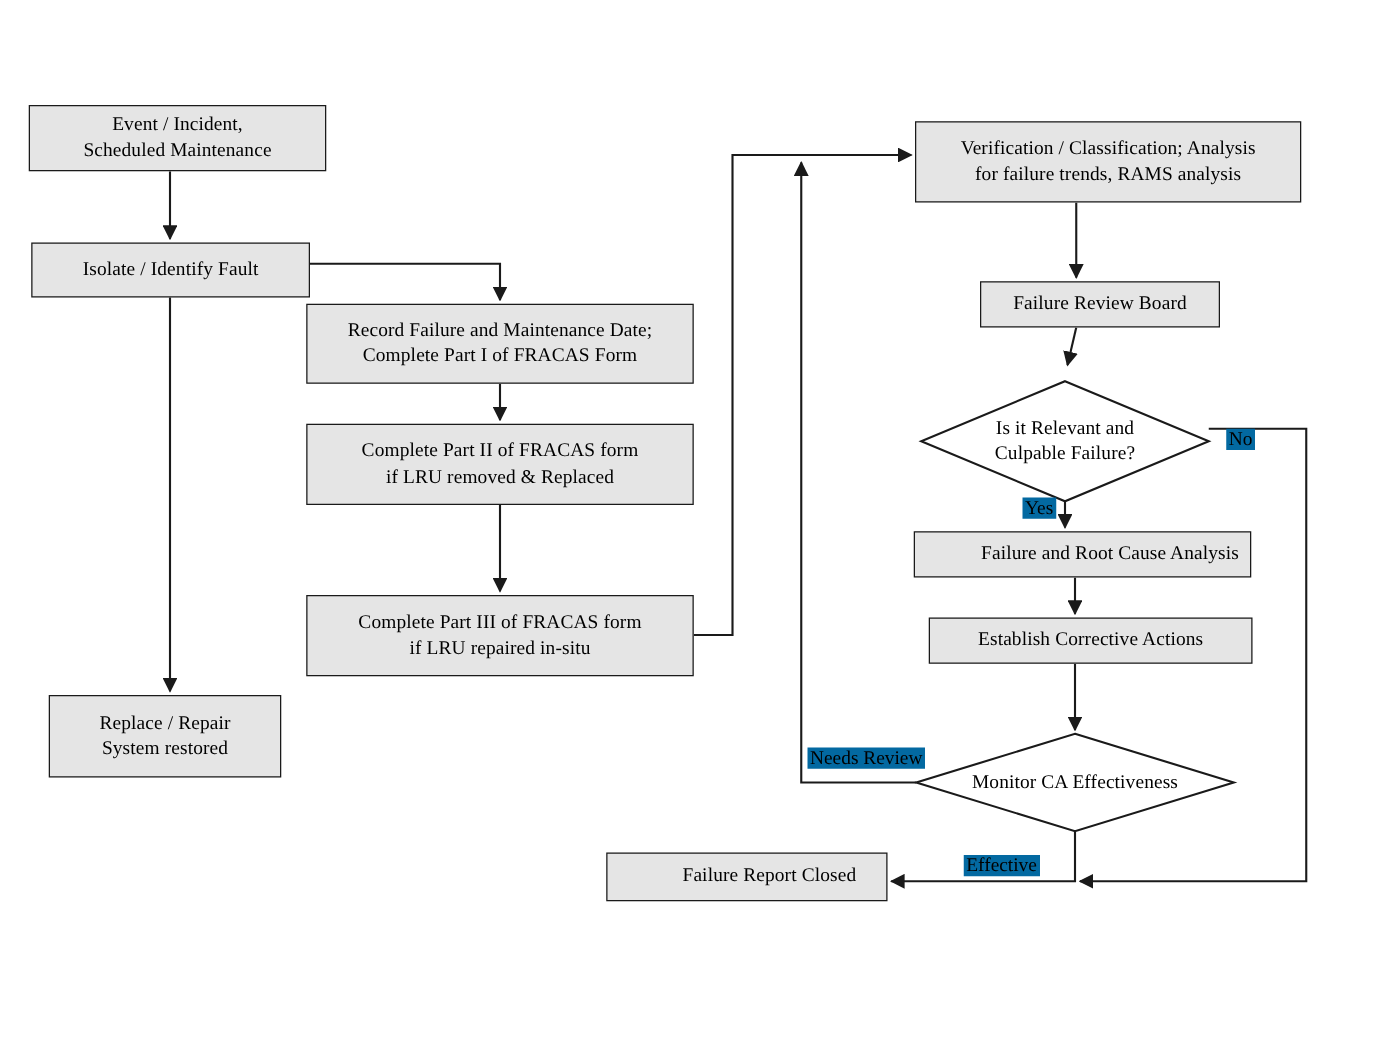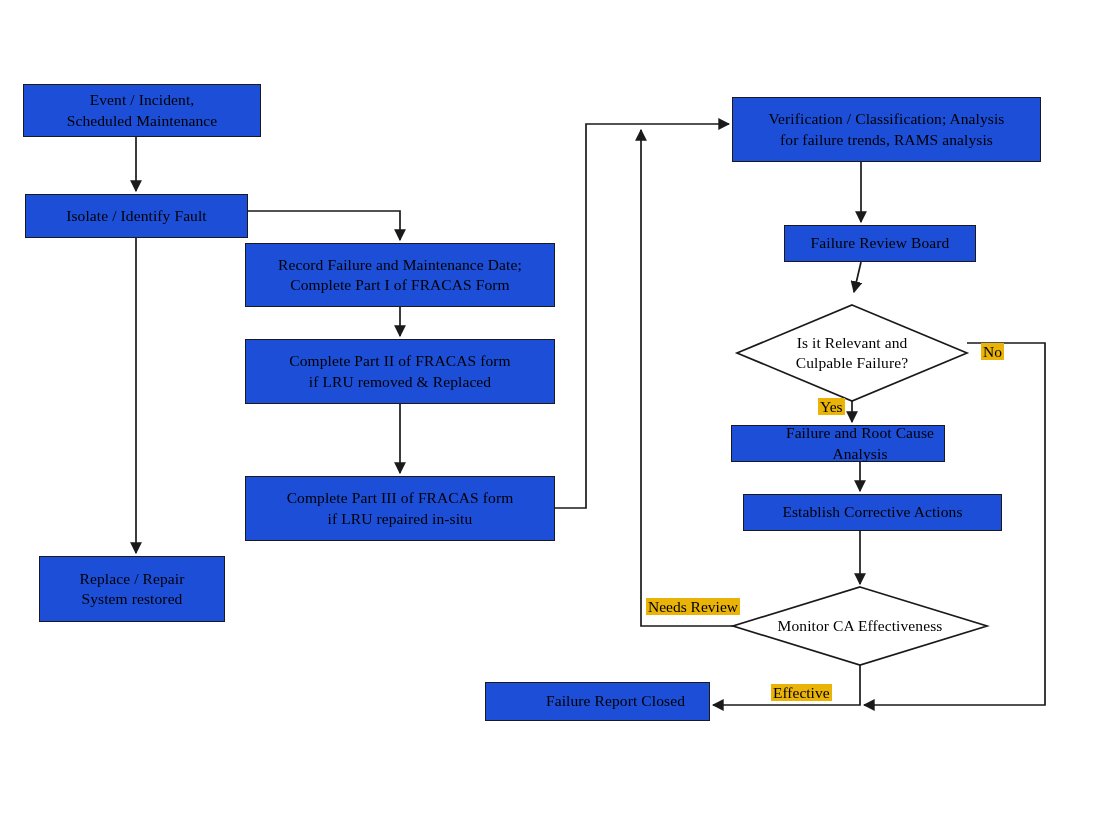--- a/index.html
+++ b/index.html
@@ -27,21 +27,21 @@
     width: 1111px;
     height: 833px;
   }
   .node {
     position: absolute;
     box-sizing: border-box;
     display: flex;
     align-items: center;
     justify-content: center;
     text-align: center;
-    background: #1d4ed8;
+    background: #e5e5e5;
     z-index: 2;
   }
   .box {
     border: 1px solid #1a1a1a;
   }
   .node-label {
     display: block;
     line-height: 1.32;
     font-size: 15.5px;
     white-space: pre-line;
@@ -65,21 +65,21 @@
     width: 100%;
     height: 100%;
     display: flex;
     align-items: center;
     justify-content: center;
     text-align: center;
     pointer-events: none;
   }
   .edge-label {
     position: absolute;
-    background: #eab308;
+    background: #0369a1;
     font-size: 15.5px;
     line-height: 1.1;
     padding: 0 2px;
     z-index: 3;
     white-space: nowrap;
   }
 </style>
 </head>
 <body>
 
@@ -164,21 +164,21 @@
   <div class="diamond-wrap" style="left:737px; top:305px; width:230px; height:96px;">
     <svg width="230" height="96" viewBox="0 0 230 96" xmlns="http://www.w3.org/2000/svg">
       <polygon points="115,0 230,48 115,96 0,48" fill="#ffffff" stroke="#1a1a1a" stroke-width="1.7"></polygon>
     </svg>
     <div class="diamond-text">
       <span class="node-label">Is it Relevant and
 Culpable Failure?</span>
     </div>
   </div>
 
-  <div class="node box" style="left:731px; top:425px; width:214px; height:37px;padding-left:44px;">
+  <div class="node box" style="left:731px; top:425px; width:270px; height:37px;padding-left:44px;">
     <span class="node-label">Failure and Root Cause Analysis</span>
   </div>
 
   <div class="node box" style="left:743px; top:494px; width:259px; height:37px;">
     <span class="node-label">Establish Corrective Actions</span>
   </div>
 
   <div class="diamond-wrap" style="left:733px; top:587px; width:254px; height:78px;">
     <svg width="254" height="78" viewBox="0 0 254 78" xmlns="http://www.w3.org/2000/svg">
       <polygon points="127,0 254,39 127,78 0,39" fill="#ffffff" stroke="#1a1a1a" stroke-width="1.7"></polygon>

